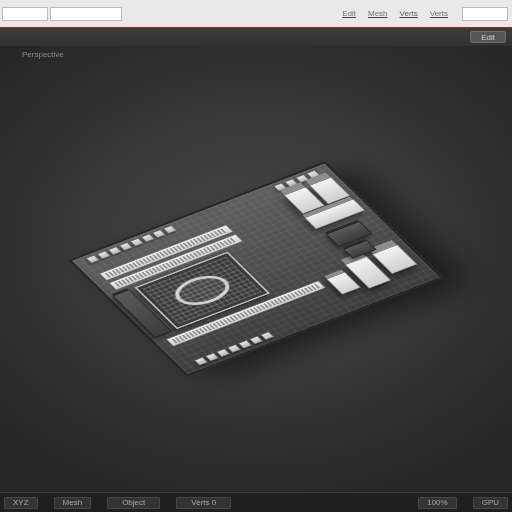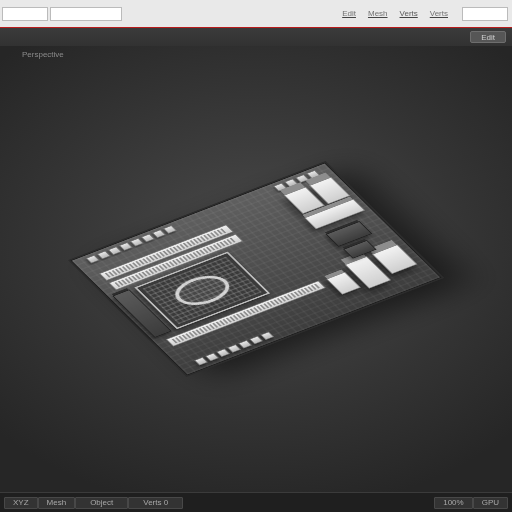--- a/index.html
+++ b/index.html
@@ -44,21 +44,21 @@
   .slot::before { content:""; position:absolute; inset:2px 4px; background: repeating-linear-gradient(90deg,#8e8e8e 0 2px, transparent 2px 4px); }
 
   .row-caps { position:absolute; display:flex; gap:3px; }
   .row-caps .c { width:10px; height:10px; background: linear-gradient(#e6e6e6,#b9b9b9); border:1px solid #777; box-shadow:-2px 2px 3px rgba(0,0,0,.35); }
 
   .socket { position:absolute; background:#3a3a3a; border:2px solid #bcbcbc; display:flex; align-items:center; justify-content:center; box-shadow:-3px 3px 6px rgba(0,0,0,.45); }
   .socket .ring { width:55%; height:55%; border:4px solid #cfcfcf; border-radius:50%; background:#474747; }
   .socket .pins { position:absolute; inset:4px; background: repeating-linear-gradient(0deg, rgba(255,255,255,.15) 0 2px, transparent 2px 6px), repeating-linear-gradient(90deg, rgba(255,255,255,.12) 0 2px, transparent 2px 6px); }
 
   
-  .statusbar { height: 20px; background:#1f1f1f; border-top:1px solid #3b3b3b; display:flex; align-items:center; padding:0 4px; gap:0; color:#a8a8a8; }
+  .statusbar { height: 20px; background:#1f1f1f; border-top:1px solid #3b3b3b; display:flex; align-items:center; padding:0 4px; gap:16px; color:#a8a8a8; }
   .statusbar .seg { background:#333; border:1px solid #484848; height:12px; padding:0 8px; display:flex; align-items:center; font-size:8px; border-radius:1px; }
   .statusbar .seg.wide { padding:0 14px; }
   .statusbar .spacer { flex:1; }
 </style>
 </head>
 <body>
 
 <div class="topbar">
   <div class="field narrow"></div>
   <div class="field wide"></div>

